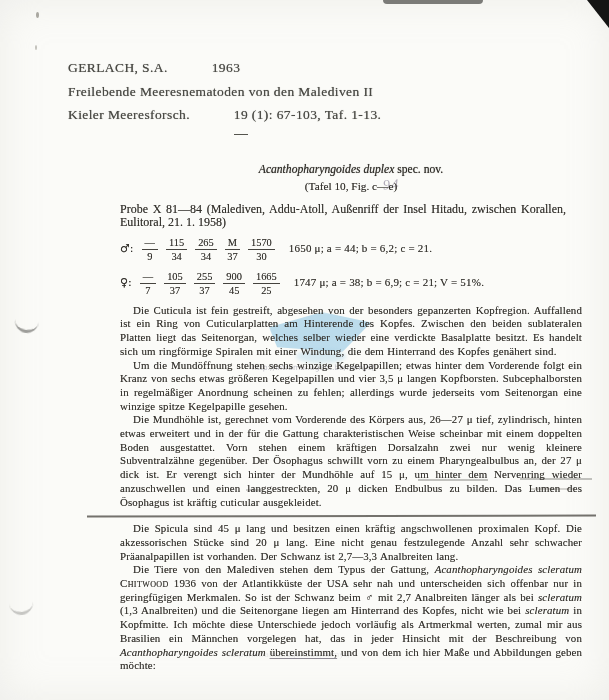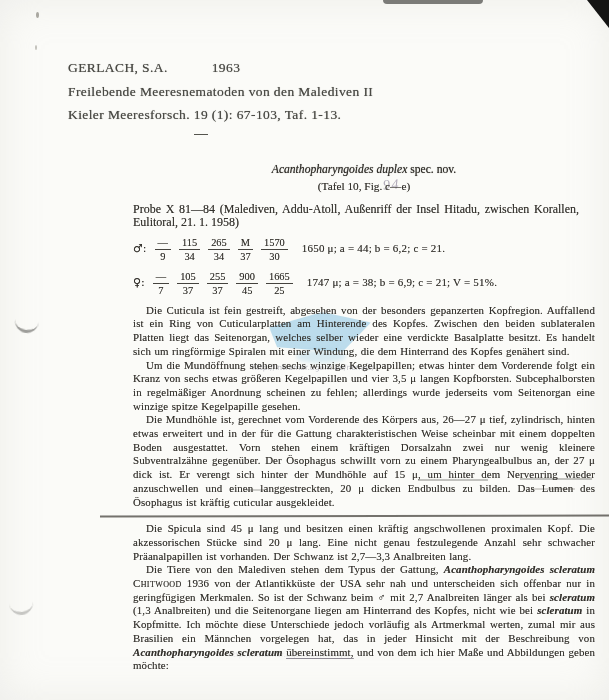--- a/index.html
+++ b/index.html
@@ -11,24 +11,24 @@
   }
   
   .citation{
     position:absolute;left:68px;top:56px;
     font-family:Liberation Serif, serif;
     font-size:13.5px;line-height:23.5px;color:#4a4a45;
     letter-spacing:.4px;white-space:nowrap;
     text-shadow:0 0 .7px rgba(70,70,64,.75);
   }
   .cit-year{margin-left:44px;}
-  .cit-volume{border-bottom:1.5px solid #54544e;padding-bottom:12px;}
+  .cit-volume{border-bottom:1.5px solid #54544e;padding-bottom:12px;margin-left:40px;}
   
   .reprint{
-    position:absolute;left:133px;top:163px;width:462px;
+    position:absolute;left:120px;top:163px;width:462px;
     color:#33312c;font-size:10.9px;line-height:13.7px;
     text-shadow:0 0 .45px rgba(52,50,45,.55);
   }
   .sp-title{
     margin:0;text-align:center;font-size:11.6px;font-weight:normal;
     line-height:14px;text-shadow:0 0 .7px rgba(45,43,38,.8);
   }
   .sp-title .it{font-style:italic;}
   .fig-ref{text-align:center;font-size:11.3px;margin-top:3px;}
   .probe{
@@ -42,21 +42,21 @@
   .frac{display:inline-block;text-align:center;margin:0 4px;font-size:10.4px;line-height:11px;}
   .fn{display:block;border-bottom:1px solid #45433e;padding:0 3px 1px 3px;}
   .fd{display:block;padding-top:1px;}
   .m-res{margin-left:10px;font-size:11px;letter-spacing:.2px;}
   
   .body-p{
     margin:0;text-indent:13px;text-align:justify;
     letter-spacing:.12px;word-spacing:.6px;
   }
   #paras-before{margin-top:4px;}
-  .seg-italic{font-style:italic;font-weight:bold;}
+  .seg-italic{font-style:italic;}
   .seg-smallcaps{font-variant:small-caps;letter-spacing:.4px;}
   .seg-underline{text-decoration:underline;text-decoration-color:#8e8a94;text-underline-offset:2px;}
   .hrule{
     margin:6px 0 5px -33px;width:509px;height:2px;border:none;
     background:rgba(58,56,50,.7);transform:rotate(-.1deg);
   }
   
   .corner-triangle{
     position:absolute;right:0;top:0;width:22px;height:28px;
     background:#151514;clip-path:polygon(0 0,100% 0,100% 100%);

